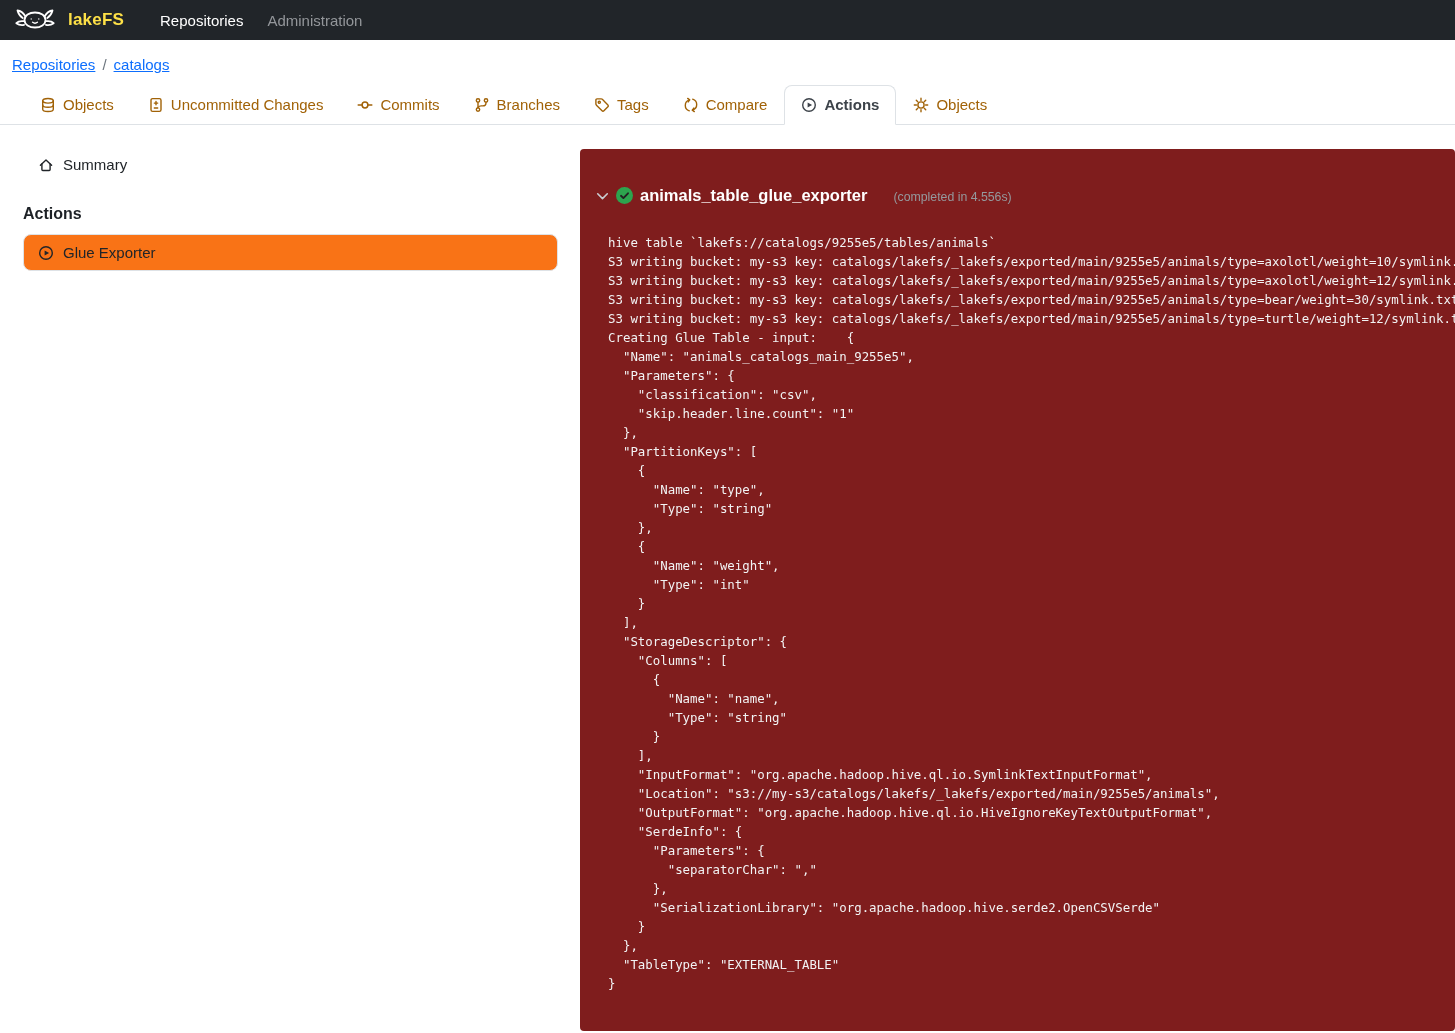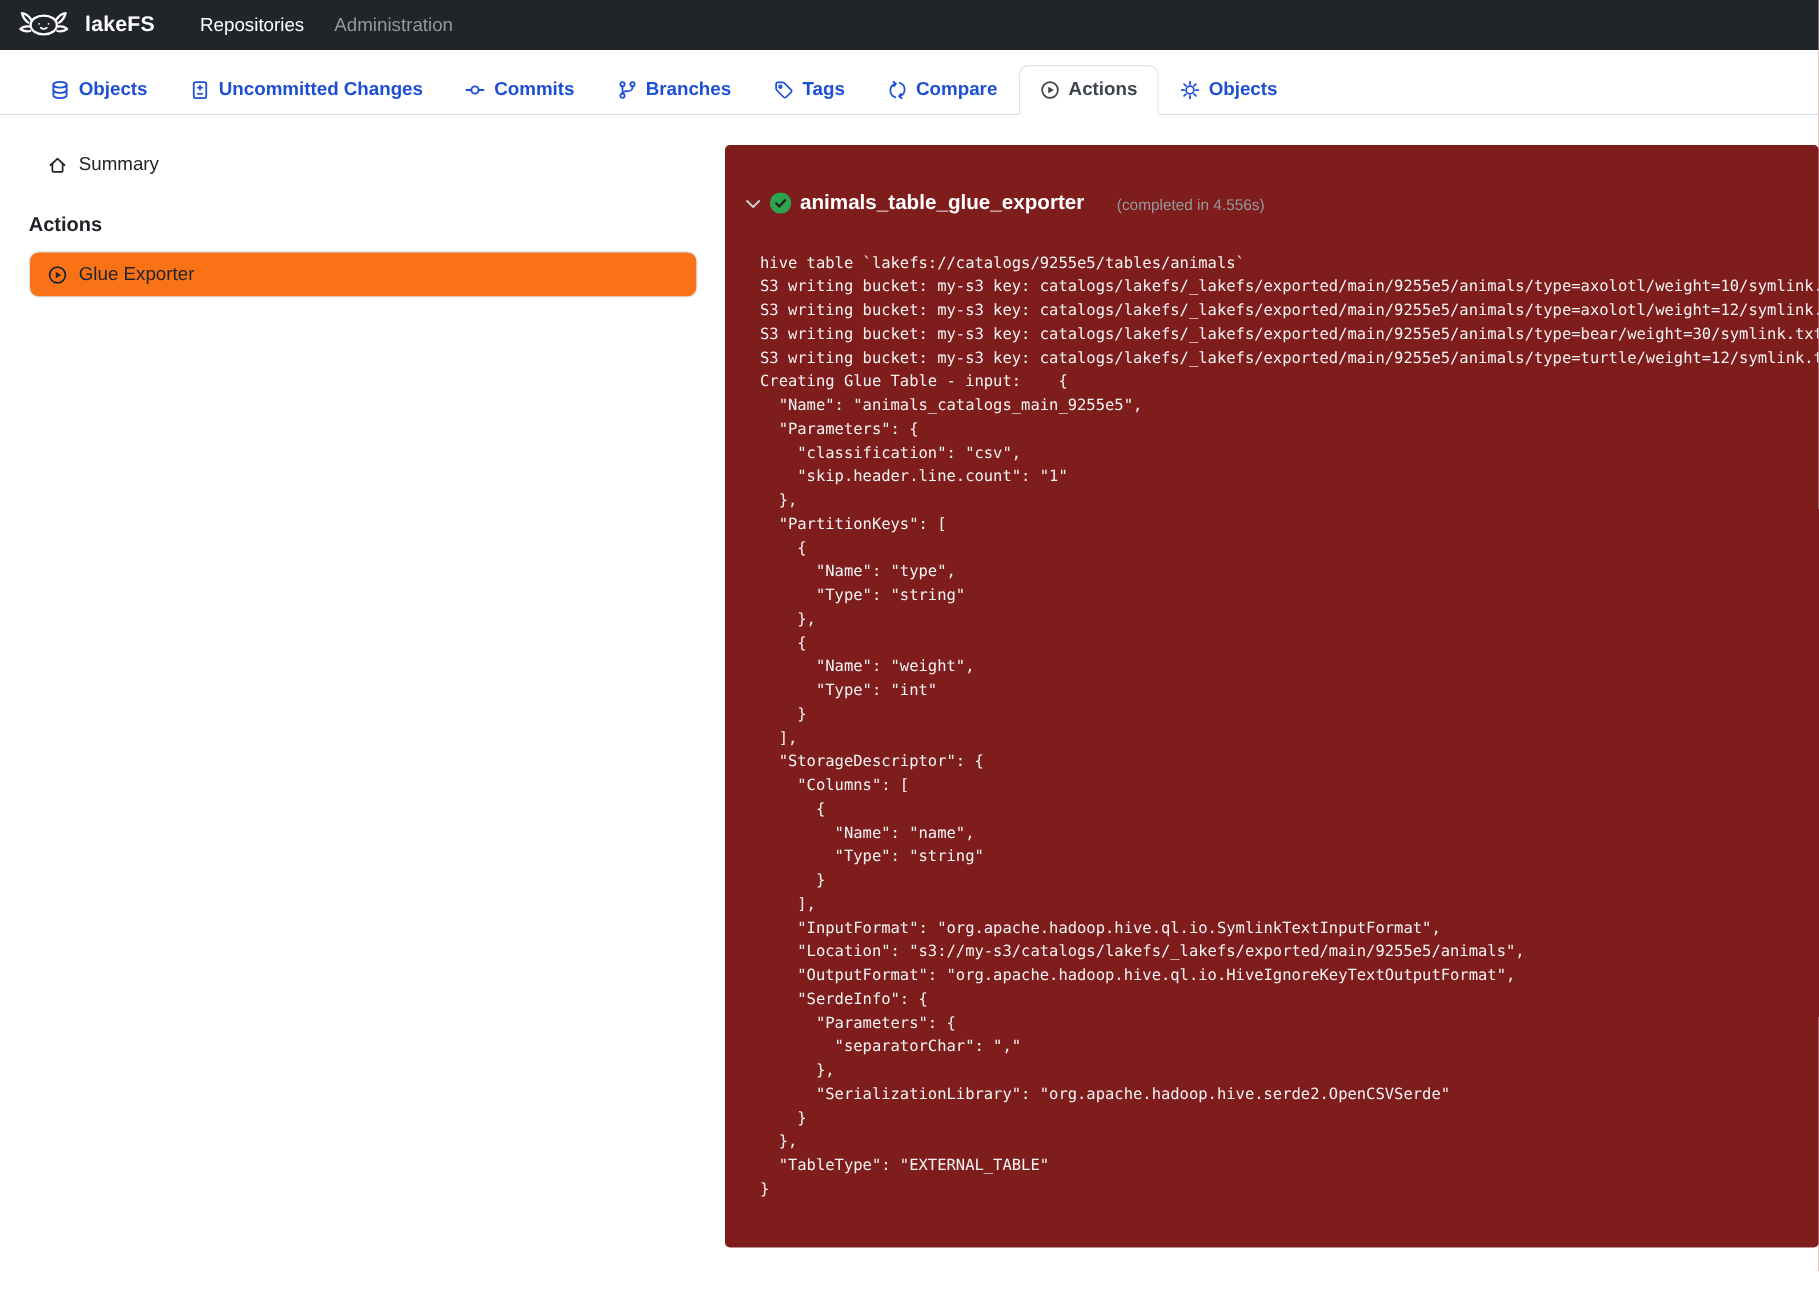--- a/index.html
+++ b/index.html
@@ -9,42 +9,42 @@
     background: #ffffff; color: #212529;
     font-family: "Liberation Sans", sans-serif;
   }
   .viewport { width: 1455px; height: 1033px; position: relative; overflow: hidden; }
 
   
   .navbar {
     height: 40px; background: #212529; display: flex; align-items: center;
     padding: 0 14px;
   }
-  .brand { display: flex; align-items: center; gap: 12px; color: #ffffff; text-decoration: none; }
+  .brand { display: flex; align-items: center; gap: 12px; color: #fde047; text-decoration: none; }
   .brand-name { font-size: 17px; font-weight: 700; letter-spacing: .2px; }
   .nav-links { display: flex; align-items: center; margin-left: 24px; }
   .nav-link { color: #ffffff; text-decoration: none; font-size: 15px; padding: 8px 12px; }
   .nav-link.muted { color: #93969a; }
 
   
   .breadcrumb { margin: 16px 0 12px 12px; font-size: 15px; }
   .breadcrumb a { color: #0d6efd; text-decoration: underline; }
   .breadcrumb .sep { color: #6c757d; margin: 0 7px; text-decoration: none; }
 
   
   .tabbar {
     display: flex; align-items: flex-end; padding-left: 23px;
     border-bottom: 1px solid #dee2e6; margin-top: 12px;
   }
   .tab {
     display: flex; align-items: center; gap: 7px;
     padding: 9px 16px 10px; margin-bottom: -1px;
-    color: #1d4ed8; font-size: 15px; line-height: 19px; text-decoration: none;
+    color: #a16207; font-size: 15px; line-height: 19px; text-decoration: none;
     border: 1px solid transparent; border-radius: 8px 8px 0 0;
-    white-space: nowrap; cursor: pointer; font-weight: bold;
+    white-space: nowrap; cursor: pointer;
   }
   .tab svg { flex: none; display: block; }
   .tab.active {
     background: #fff; border-color: #dee2e6 #dee2e6 #ffffff;
     color: #3d434a; font-weight: 700;
   }
 
   
   .content { display: flex; align-items: stretch; margin-top: 24px; height: 882px; }
   .left-col { width: 580px; flex: none; padding: 2px 22px 0 23px; }
@@ -102,20 +102,23 @@
         </svg>
       </span>
       <span class="brand-name">lakeFS</span>
     </a>
     <nav class="nav-links">
       <a class="nav-link">Repositories</a>
       <a class="nav-link muted">Administration</a>
     </nav>
   </header>
 
+  <nav class="breadcrumb">
+    <a>Repositories</a><span class="sep">/</span><a>catalogs</a>
+  </nav>
 
   <div class="tabbar">
 
     <a class="tab">
       <span style="line-height:0;">
         <svg width="16" height="16" viewBox="0 0 16 16" fill="none" stroke="currentColor" stroke-width="1.4" stroke-linecap="round">
           <ellipse cx="8" cy="3.8" rx="5.3" ry="2.3"></ellipse>
           <path d="M2.7 3.8v4.2c0 1.27 2.37 2.3 5.3 2.3s5.3-1.03 5.3-2.3V3.8"></path>
           <path d="M2.7 8v4.2c0 1.27 2.37 2.3 5.3 2.3s5.3-1.03 5.3-2.3V8"></path>
         </svg>

